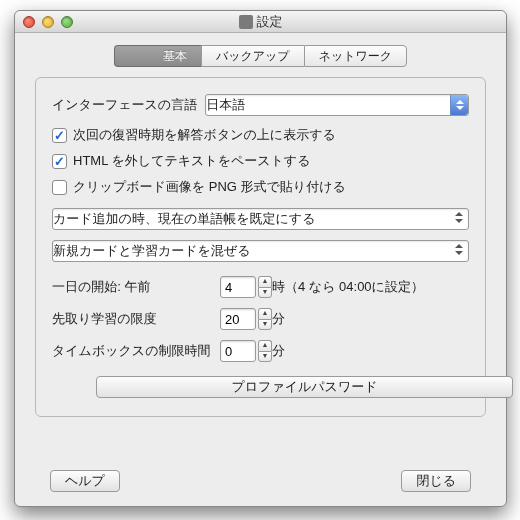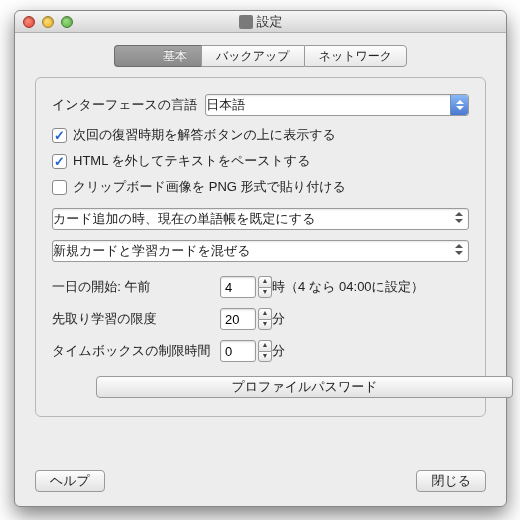--- a/index.html
+++ b/index.html
@@ -153,21 +153,21 @@
   .wide-btn {
     display:block; width:100%;
     height:22px; border:1px solid #9a9a9a; border-radius:4px;
     background:linear-gradient(#fdfdfd,#e2e2e2);
     text-align:center; font-size:13px; line-height:20px;
     margin-top:4px;
     margin-left:44px;
   }
   .footer {
     position:absolute; left:0; right:0; bottom:14px;
-    padding: 0 20px;
+    padding: 0 35px;
     display:flex; justify-content:space-between;text-align:right;
   }
   .btn {
     height:22px; padding:0 14px;
     border:1px solid #9a9a9a; border-radius:4px;
     background:linear-gradient(#fdfdfd,#e2e2e2);
     font-size:13px; line-height:20px;
   }
 </style>
 </head>

